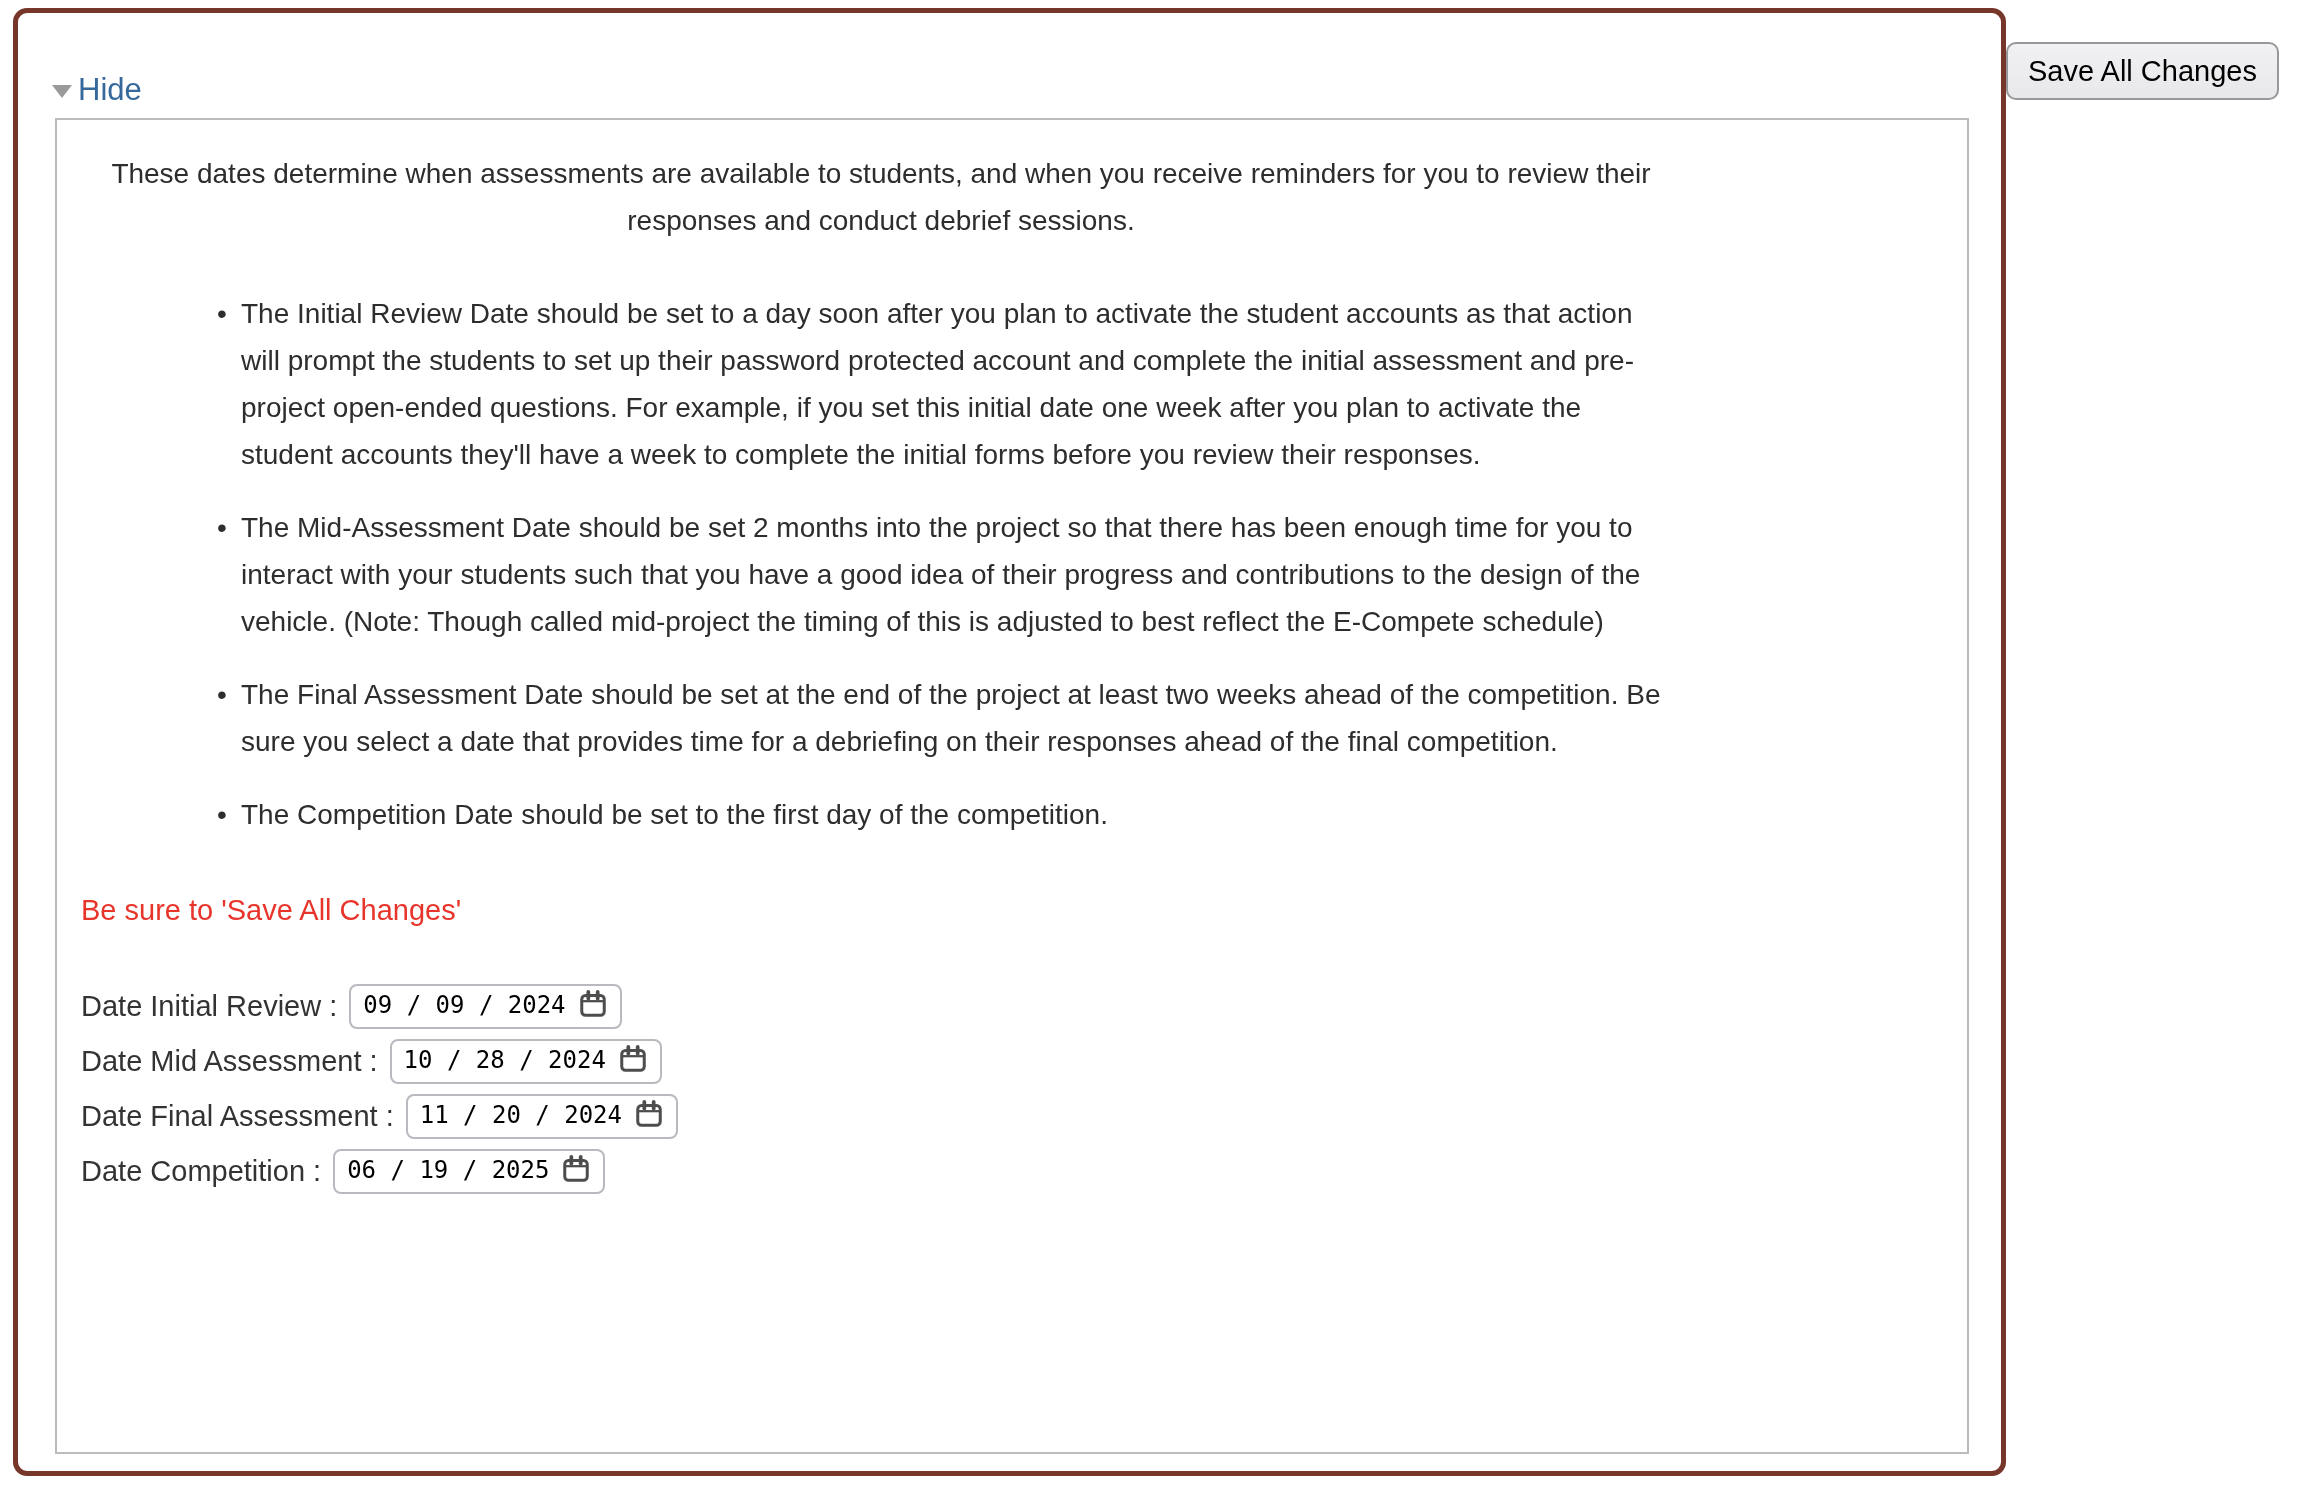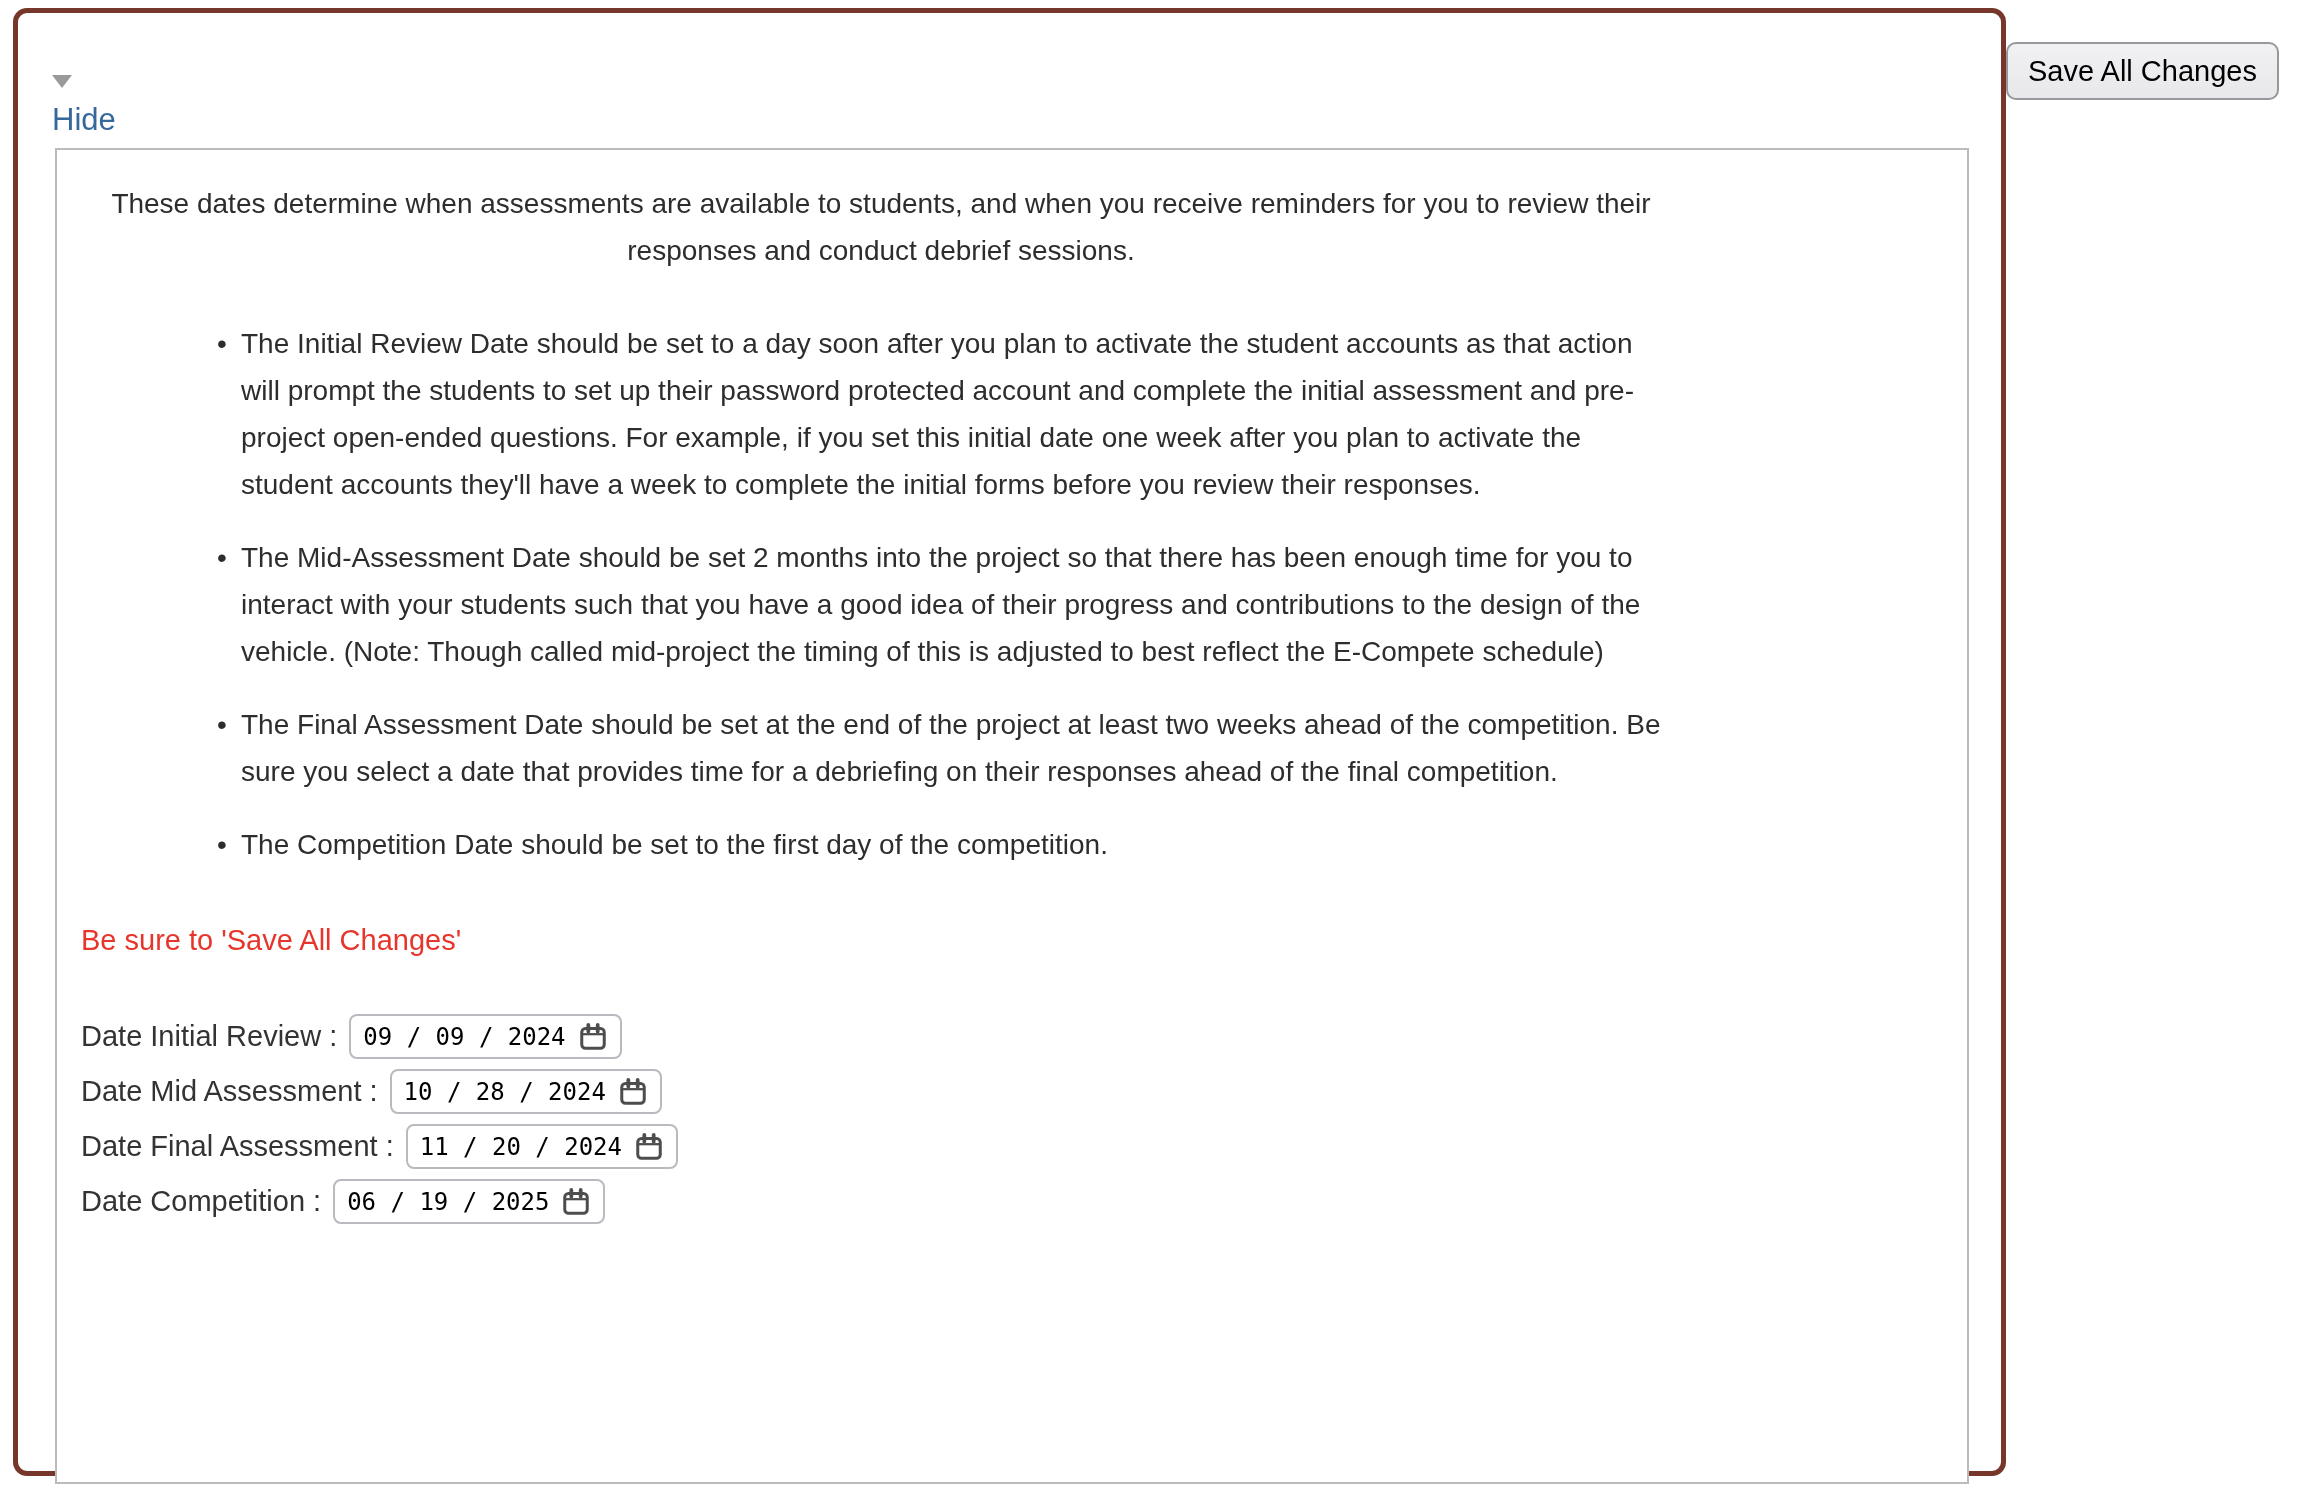--- a/index.html
+++ b/index.html
@@ -34,26 +34,25 @@
     left: 13px; top: 8px;
     width: 1993px; height: 1468px;
     border: 5px solid #76362a;
     border-radius: 14px;
     background: #fff;
     padding: 59px 16px 16px 34px;
   }
 
   .hide-row {
     display: flex;
-    align-items: flex-start;
-    gap: 14px;
+    align-items: center;
+    gap: 6px;
     margin-bottom: 10px;
     cursor: pointer;
     width: 130px;
-    flex-direction: column;
   }
   .tri {
     width: 0; height: 0;
     border-left: 10px solid transparent;
     border-right: 10px solid transparent;
     border-top: 13px solid #9a9a9a;
     margin-top: 3px;
   }
   .hide-link {
     font-size: 31px;
@@ -123,24 +122,24 @@
     align-items: center;
   }
   .date-label {
     font-size: 29px;
     color: #333;
     margin-right: 12px;
     white-space: pre;
   }
   .date-input {
     display: inline-flex;
-    align-items: center;
+    align-items: flex-end;
     gap: 12px;
     height: 45px;
-    padding: 16px 12px;
+    padding: 8px 12px;
     border: 2px solid #b9b9bf;
     border-radius: 8px;
     background: #fff;
     cursor: text;
   }
   .date-value {
     font-family: "DejaVu Sans Mono", monospace;
     font-size: 24px;
     color: #000;
     white-space: pre;

